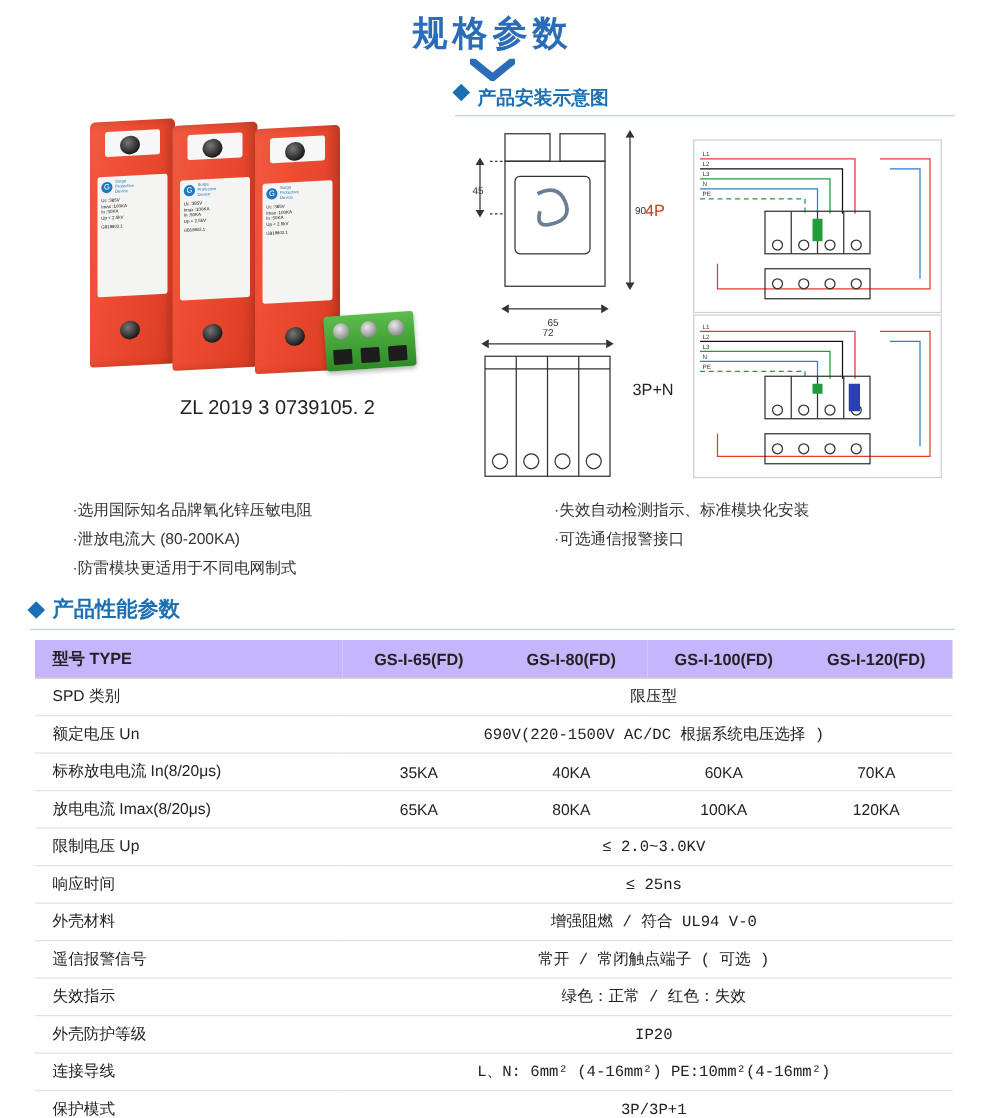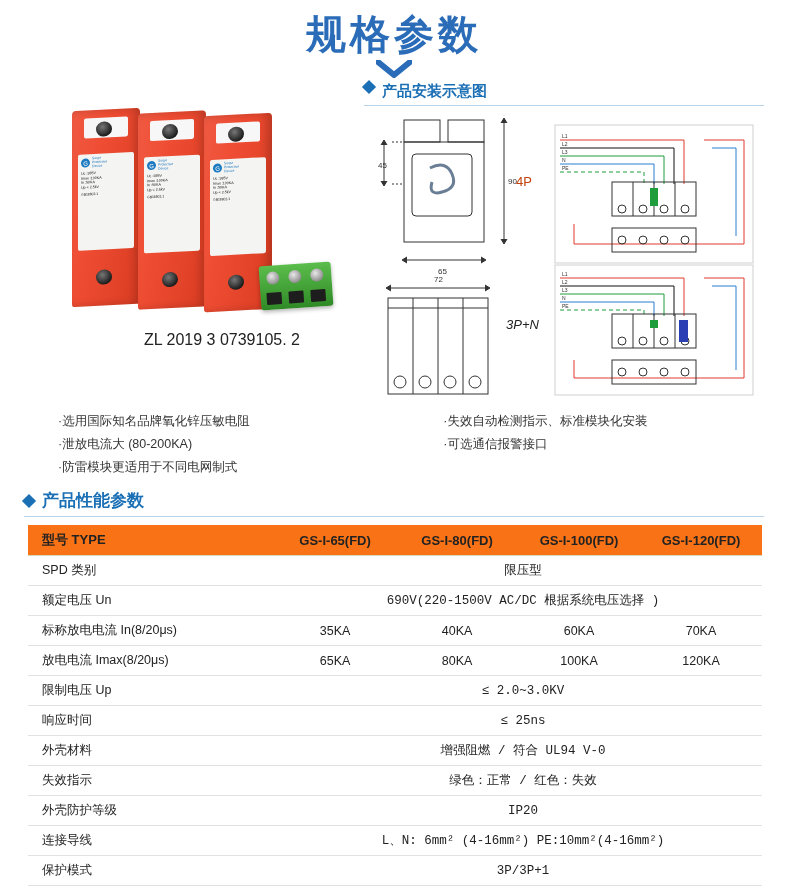--- a/index.html
+++ b/index.html
@@ -10,21 +10,21 @@
     background: #ffffff;
     font-family: "Liberation Sans", "DejaVu Sans", sans-serif;
     color: #333;
     position: relative;
     overflow: hidden;
   }
 
   
   .page-title {
     text-align: center;
-    font-size: 40px;
+    font-size: 28px;
     font-weight: bold;
     color: #2b6cb8;
     letter-spacing: 4px;
     padding-top: 12px;
     line-height: 1.1;
     font-family: "DejaVu Sans", sans-serif;
   }
   .title-chevron {
     display: block;
     margin: 4px auto 0 auto;
@@ -174,21 +174,21 @@
   .diagram-area {
     position: relative;
     height: 290px;
     font-size: 8px;
     color: #333;
   }
   .dwg {
     position: absolute;
   }
   .lbl-4p { position: absolute; left: 152px; top: 62px; font-size: 13px; color: #c2410c; }
-  .lbl-3pn { position: absolute; left: 142px; top: 205px; font-size: 13px; color: #222; font-style: italic; }
+  .lbl-3pn { position: absolute; left: 142px; top: 205px; font-size: 13px; color: #222; }
 
   
   .bullets {
     display: flex;
     padding: 8px 24px 0 28px;
     font-size: 12.5px;
     color: #333;
     line-height: 1.85;
   }
   .bullets .col { width: 50%; margin-left: 30px; }
@@ -214,21 +214,21 @@
     border-collapse: collapse;
     font-size: 12.5px;
     color: #222;
   }
   table.params td {
     border-bottom: 1px solid #e2e2e2;
     padding: 6px 8px;
     height: 25px;
   }
   table.params tr.head td {
-    background: #f97316;
+    background: #c4b5fd;
     font-weight: bold;
     border-bottom: 1px solid #d7d9bd;
     text-align: center;
     font-size: 13px;
   }
   table.params tr.head td.first { text-align: left; padding-left: 14px; }
   table.params td.k { width: 228px; padding-left: 14px; }
   table.params td.v { text-align: center; padding-left: 18px; font-family: Liberation Mono, monospace; }
   table.params td.c { text-align: center; width: 113px; }
 </style>
@@ -512,20 +512,24 @@
     </tr>
     <tr>
       <td class="k">响应时间</td>
       <td class="v" colspan="4">≤ 25ns</td>
     </tr>
     <tr>
       <td class="k">外壳材料</td>
       <td class="v" colspan="4">增强阻燃 / 符合 UL94 V-0</td>
     </tr>
     <tr>
+      <td class="k">遥信报警信号</td>
+      <td class="v" colspan="4">常开 / 常闭触点端子 ( 可选 )</td>
+    </tr>
+    <tr>
       <td class="k">失效指示</td>
       <td class="v" colspan="4">绿色：正常 / 红色：失效</td>
     </tr>
     <tr>
       <td class="k">外壳防护等级</td>
       <td class="v" colspan="4">IP20</td>
     </tr>
     <tr>
       <td class="k">连接导线</td>
       <td class="v" colspan="4">L、N:  6mm²  (4-16mm²)     PE:10mm²(4-16mm²)</td>

